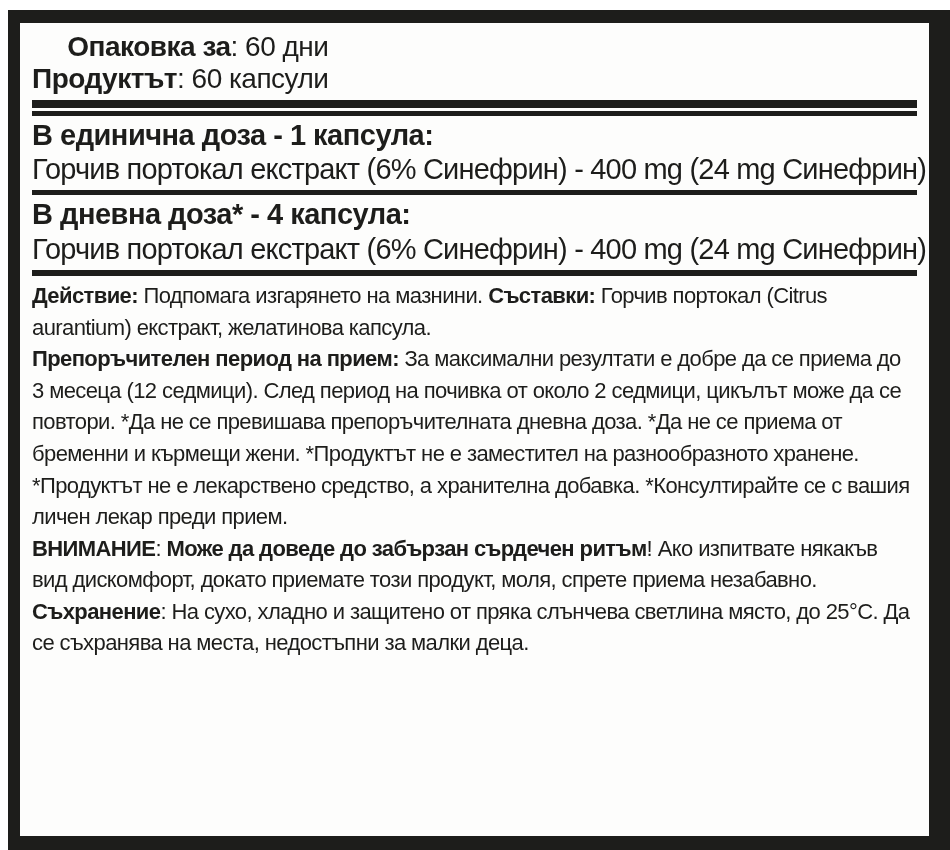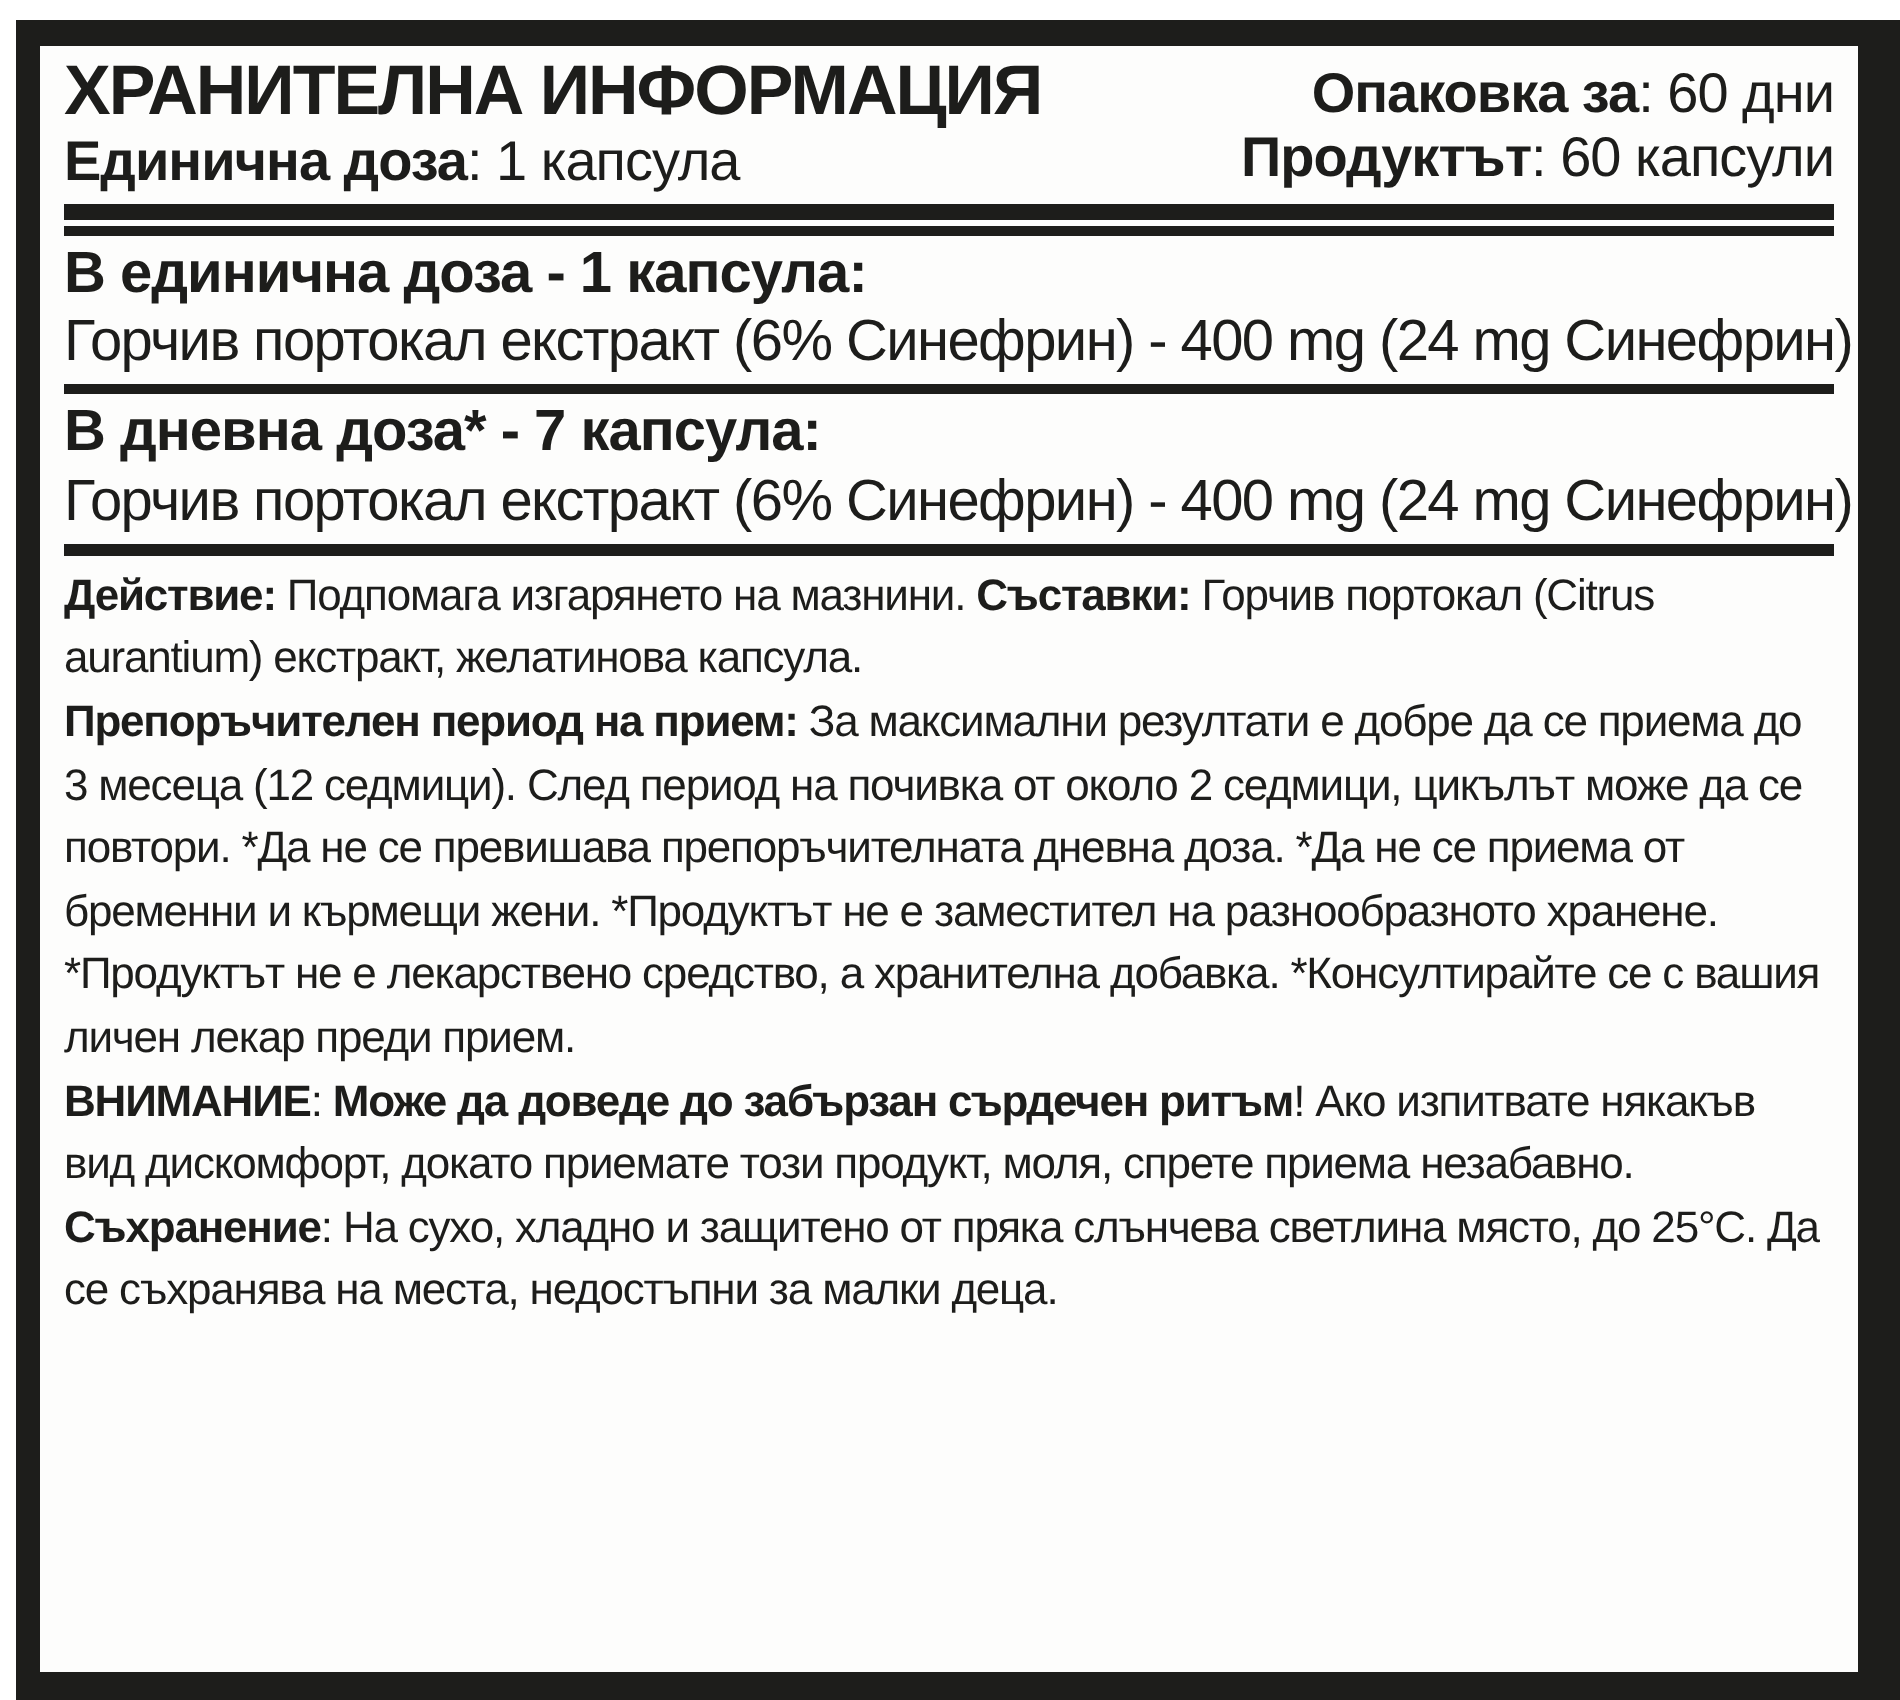--- a/index.html
+++ b/index.html
@@ -50,44 +50,40 @@
   }
   .bodytext .b{font-weight:700;}
 </style>
 </head>
 <body style="--ink: #1d1d1b; --paper: #fdfdfc;">
 
 <div class="plate">
   <div class="panel">
 
     <div class="hdr">
-      <div class="hdr-left">
-        <h1 class="title">ХРАНИТЕЛНА ИНФОРМАЦИЯ</h1>
-        <div class="kv"><span class="b">Единична доза</span><span>: </span><span>1 капсула</span></div>
-      </div>
       <div class="hdr-right">
         <div class="kv"><span class="b">Опаковка за</span><span>: </span><span>60 дни</span></div>
         <div class="kv"><span class="b">Продуктът</span><span>: </span><span>60 капсули</span></div>
       </div>
     </div>
 
     <div class="rule thick"></div>
 
 
     <div class="rule"></div>
 
     <div class="sec">
       <h2>В единична доза - 1 капсула:</h2>
       <p>Горчив портокал екстракт (6% Синефрин) - 400 mg (24 mg Синефрин)</p>
     </div>
 
     <div class="rule"></div>
 
     <div class="sec">
-      <h2>В дневна доза* - 7 капсула:</h2>
+      <h2>В дневна доза* - 4 капсула:</h2>
       <p>Горчив портокал екстракт (6% Синефрин) - 400 mg (24 mg Синефрин)</p>
     </div>
 
     <div class="rule mid"></div>
 
     <div class="bodytext">
       <p><span class="b">Действие:</span><span> Подпомага изгарянето на мазнини. </span><span class="b">Съставки:</span><span> Горчив портокал (Citrus aurantium) екстракт, желатинова капсула.</span></p>
       <p><span class="b">Препоръчителен период на прием:</span><span> За максимални резултати е добре да се приема до 3 месеца (12 седмици). След период на почивка от около 2 седмици, цикълът може да се повтори. *Да не се превишава препоръчителната дневна доза. *Да не се приема от бременни и кърмещи жени. *Продуктът не е заместител на разнообразното хранене. *Продуктът не е лекарствено средство, а хранителна добавка. *Консултирайте се с вашия личен лекар преди прием.</span></p>
       <p><span class="b">ВНИМАНИЕ</span><span>: </span><span class="b">Може да доведе до забързан сърдечен ритъм</span><span>!</span><span> Ако изпитвате някакъв вид дискомфорт, докато приемате този продукт, моля, спрете приема незабавно. </span><span class="b">Съхранение</span><span>: На сухо, хладно и защитено от пряка слънчева светлина място, до 25°C. Да се съхранява на места, недостъпни за малки деца.</span></p>
     </div>

